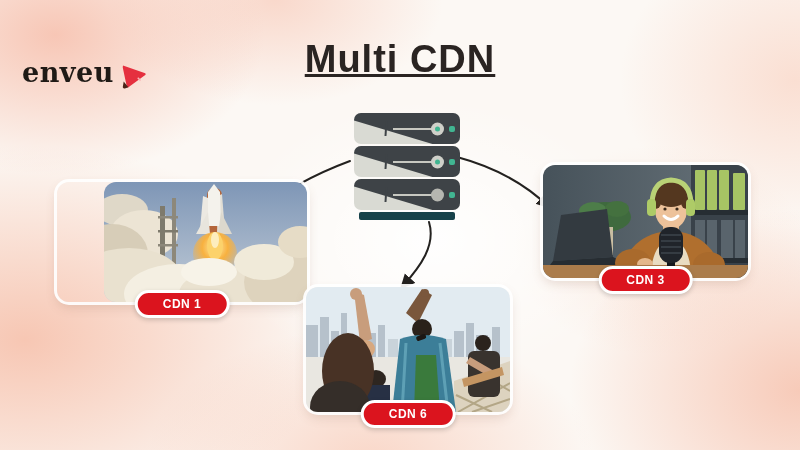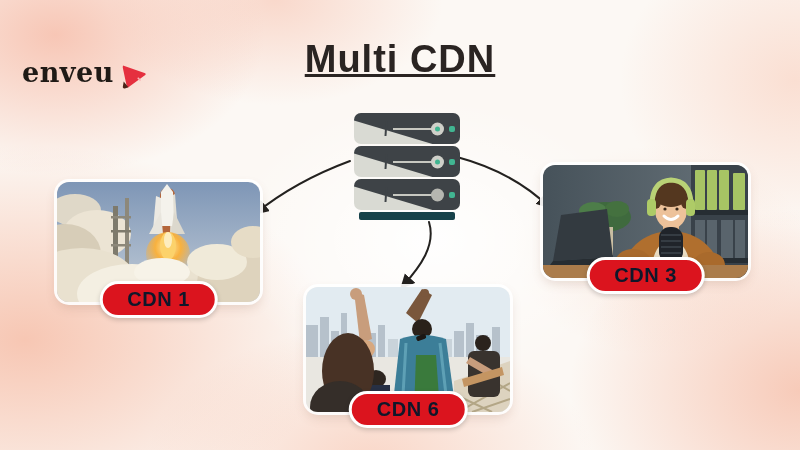--- a/index.html
+++ b/index.html
@@ -38,26 +38,26 @@
   .knob::after{content:"";width:5px;height:5px;border-radius:50%;background:#41b591;}
   .knob.plain{background:#b5b6b0;}
   .knob.plain::after{background:#b5b6b0;}
   .pip{position:absolute;right:5%;top:50%;transform:translateY(-50%);width:6px;height:6px;border-radius:2px;background:#41b591;}
   .server-base{width:96px;height:8px;margin:0 auto;background:#17424a;border-radius:2px;}
   
   .card{position:absolute;border-radius:12px;
     box-shadow:0 0 0 3px rgba(255,255,255,.92), 0 5px 12px rgba(130,85,60,.20);}
   .photo{display:block;width:100%;height:100%;border-radius:12px;overflow:hidden;}
   .photo svg{display:block;width:100%;height:100%;}
-  .card1{left:57px; top:182px;width:203px;height:120px;}
+  .card1{left:57px; top:182px;width:203px;height:120px;padding-left:47px;}
   .card2{left:306px;top:287px;width:204px;height:125px;}
   .card3{left:543px;top:165px;width:205px;height:113px;}
   .badge{position:absolute;left:50%;bottom:-16px;transform:translateX(-50%);
-    background:#db141e;color:#0f172a;border:3px solid #ffffff;border-radius:999px;
-    padding:4px 25px;font-size:20px;font-weight:bold;letter-spacing:.5px;white-space:nowrap;
+    background:#db141e;color:#ffffff;border:3px solid #ffffff;border-radius:999px;
+    padding:4px 25px;font-size:12px;font-weight:bold;letter-spacing:.5px;white-space:nowrap;
     box-shadow:0 2px 5px rgba(0,0,0,.18);}
 </style>
 </head>
 <body>
 
 <div class="stage">
 
   <div class="logo">
     <span class="logo-text">enveu</span>
     <svg class="logo-icon" viewBox="0 0 32 34">

